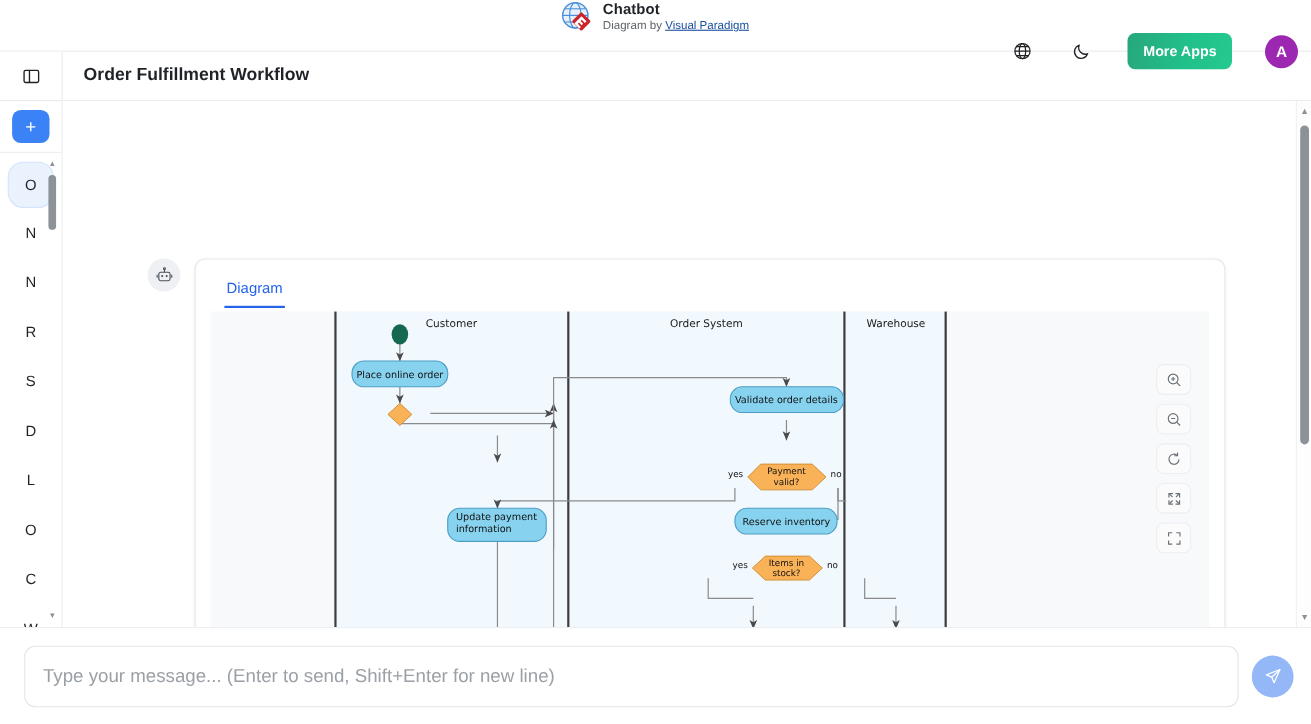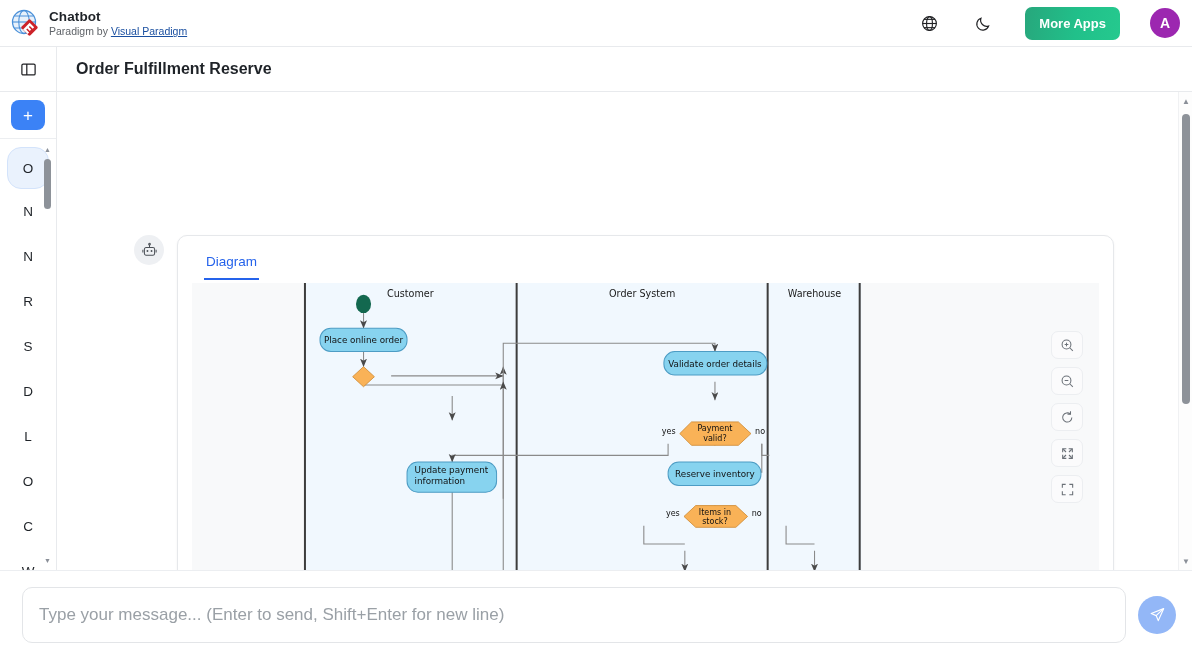--- a/index.html
+++ b/index.html
@@ -11,20 +11,21 @@
   }
   body { display: flex; flex-direction: column; }
 
   
   .topbar {
     height: 47px; min-height: 47px;
     display: flex; align-items: center;
     padding: 0 12px 0 10px;
     border-bottom: 1px solid #e8eaed;
     background: #fff;
+    flex-direction: column;
   }
   .brand { display: flex; align-items: center; gap: 9px; }
   .logo { width: 30px; height: 30px; position: relative; flex: none; }
   .brand-text { line-height: 1.15; }
   .brand-title { font-size: 13.5px; font-weight: bold; color: #1f2328; letter-spacing: .1px; }
   .brand-sub { font-size: 10.5px; color: #5f6368; margin-top: 1px; }
   .brand-sub a { color: #1a4fa0; text-decoration: underline; }
   .top-right { margin-left: auto; display: flex; align-items: center; gap: 30px; }
   .icon-btn {
     width: 24px; height: 24px; display: flex; align-items: center; justify-content: center;
@@ -198,21 +199,21 @@
         <line x1="4.6" y1="8" x2="23.4" y2="8" stroke="#4a90d9" stroke-width="1"></line>
         <line x1="4.6" y1="20" x2="23.4" y2="20" stroke="#4a90d9" stroke-width="1"></line>
         <g transform="translate(19.5,19.5) rotate(45)">
           <rect x="-6.2" y="-6.2" width="12.4" height="12.4" rx="1.4" fill="#cc2229"></rect>
           <path d="M-3.2 -3.4 h6.4 v2.1 h-4 v1.5 h3.4 v2.0 h-3.4 v1.6 h4.1 v2.1 h-6.5 z" fill="#fff"></path>
         </g>
       </svg>
     </div>
     <div class="brand-text">
       <div class="brand-title">Chatbot</div>
-      <div class="brand-sub"><span>Paradigm by </span><a href="#">Visual Paradigm</a></div>
+      <div class="brand-sub"><span>Diagram by </span><a href="#">Visual Paradigm</a></div>
     </div>
   </div>
   <div class="top-right">
     <div class="icon-btn">
       <svg width="17" height="17" viewBox="0 0 18 18" fill="none" stroke="currentColor" stroke-width="1.2">
         <circle cx="9" cy="9" r="7.3"></circle>
           <ellipse cx="9" cy="9" rx="3.1" ry="7.3"></ellipse>
         <line x1="1.7" y1="9" x2="16.3" y2="9"></line>
           <line x1="3" y1="4.6" x2="15" y2="4.6"></line>
           <line x1="3" y1="13.4" x2="15" y2="13.4"></line>
@@ -276,21 +277,21 @@
       <div class="rail-sb">
         <div class="arrow-up">▲</div>
         <div class="thumb"></div>
         <div class="arrow-dn">▼</div>
       </div>
     </div>
   </div>
 
   <div class="maincol">
     <div class="page-head">
-      <div class="page-title">Order Fulfillment Reserve</div>
+      <div class="page-title">Order Fulfillment Workflow</div>
     </div>
 
     <div class="content-wrap">
       <div class="content">
 
         <div class="bot-badge">
           <svg width="17" height="17" viewBox="0 0 20 20" fill="none" stroke="currentColor" stroke-width="1.2">
             <rect x="4" y="6.5" width="12" height="9" rx="2"></rect>
             <line x1="10" y1="3" x2="10" y2="6.5"></line>
               <circle cx="10" cy="2.6" r="1"></circle>

